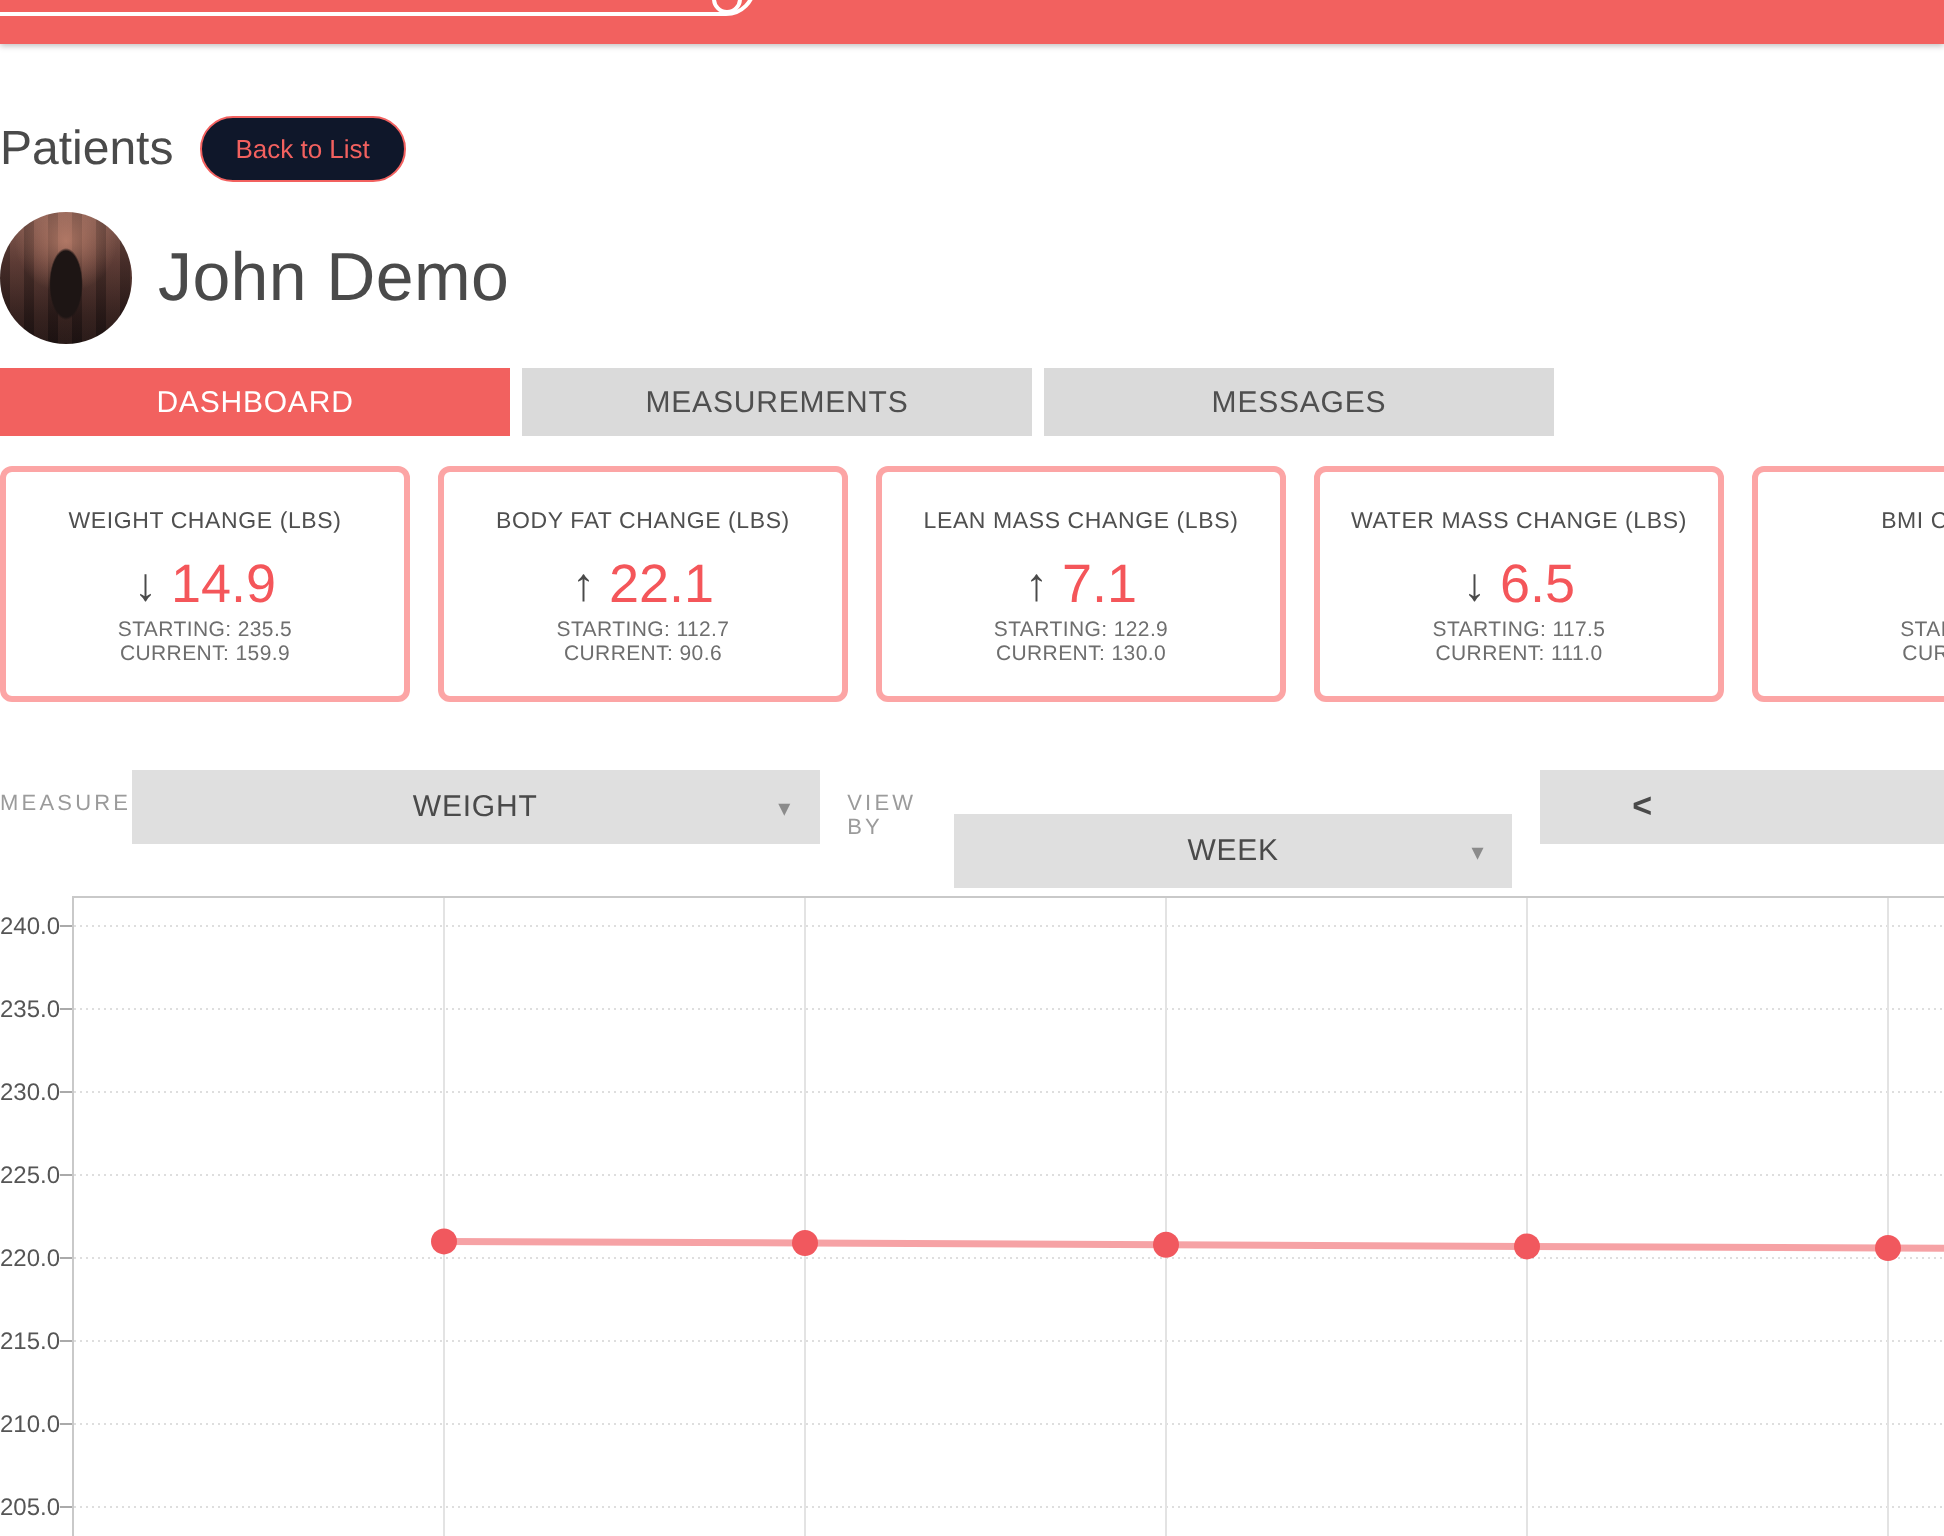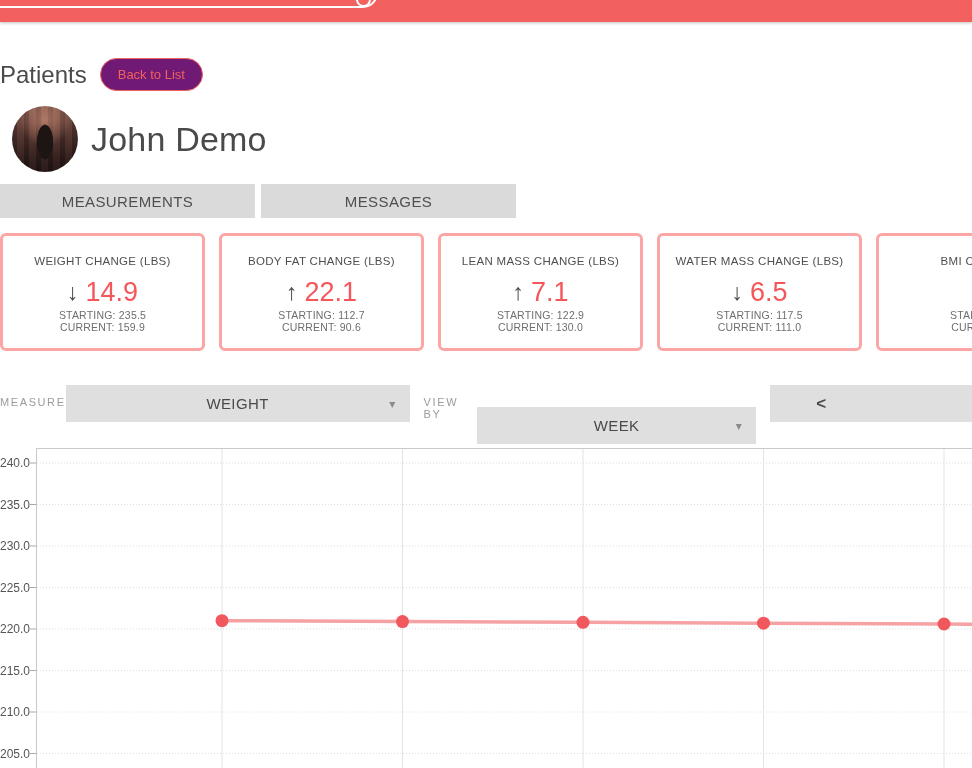--- a/index.html
+++ b/index.html
@@ -13,26 +13,26 @@
   .topbar { position:absolute; top:0; left:0; width:972px; height:22px;
     background:#f2615f; box-shadow:0 1px 3px rgba(0,0,0,.25); z-index:10; }
   .search-pill { position:absolute; left:-24px; top:-22px; width:402px; height:30px;
     border:2px solid #ffffff; border-radius:15px; }
   .search-circle { position:absolute; left:356px; top:-8px; width:15px; height:15px;
     border:2px solid #ffffff; border-radius:50%; }
 
   
   .header-row { position:absolute; top:58px; left:0; display:flex; align-items:center; gap:13px; }
   .page-title { font-size:24px; color:#4a4a4a; }
-  .back-btn { border:1px solid #f2615f; color:#f2615f; background:#701a75;
+  .back-btn { border:1px solid #f2615f; color:#f2615f; background:#0f172a;
     border-radius:17px; padding:8px 17px; font-size:13px; cursor:pointer;
     font-family:"Liberation Sans", sans-serif; }
 
   
-  .profile-row { position:absolute; top:106px; left:12px; display:flex; align-items:center; gap:13px; }
+  .profile-row { position:absolute; top:106px; left:0; display:flex; align-items:center; gap:13px; }
   .avatar { width:66px; height:66px; border-radius:50%; overflow:hidden; flex:0 0 66px;
     background:
       radial-gradient(ellipse 14px 30px at 33px 36px, #1d1514 55%, rgba(29,21,20,0) 60%),
       radial-gradient(circle at 50% 22%, rgba(220,150,125,.6), rgba(220,150,125,0) 42%),
       repeating-linear-gradient(90deg, rgba(20,10,10,.28) 0 5px, rgba(120,70,60,.12) 5px 12px),
       linear-gradient(180deg, #8a6156 0%, #593a34 38%, #2e1e1c 78%, #1f1514 100%);
   }
   .patient-name { font-size:34px; font-weight:500; color:#4a4a4a; letter-spacing:.2px; }
 
   
@@ -80,20 +80,21 @@
   <div class="page-title">Patients</div>
   <button class="back-btn">Back to List</button>
 </div>
 
 <div class="profile-row">
   <div class="avatar"></div>
   <div class="patient-name">John Demo</div>
 </div>
 
 <div class="tabs">
+  <div class="tab active">DASHBOARD</div>
   <div class="tab">MEASUREMENTS</div>
   <div class="tab">MESSAGES</div>
 </div>
 
 <div class="cards">
   <div class="card">
     <div class="card-title">WEIGHT CHANGE (LBS)</div>
     <div class="card-value-row">
       <span class="card-arrow">↓</span>
       <span class="card-value">14.9</span>

